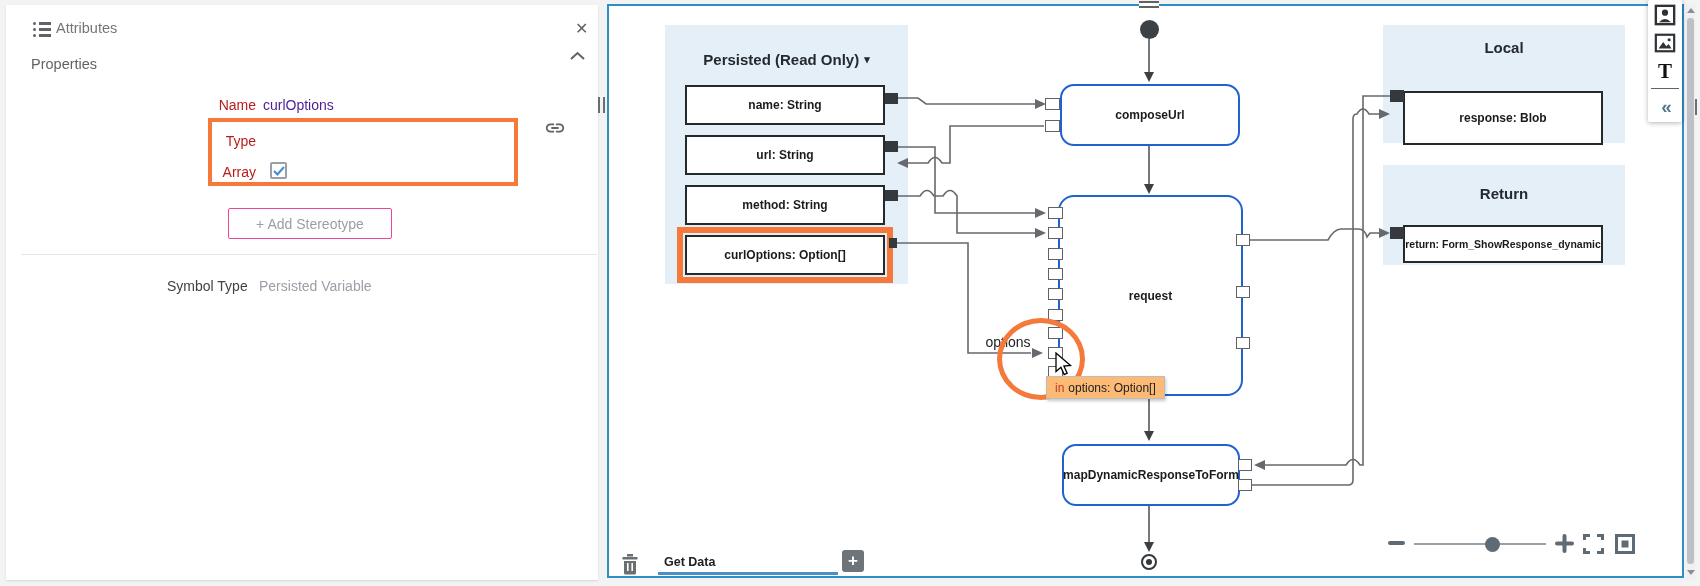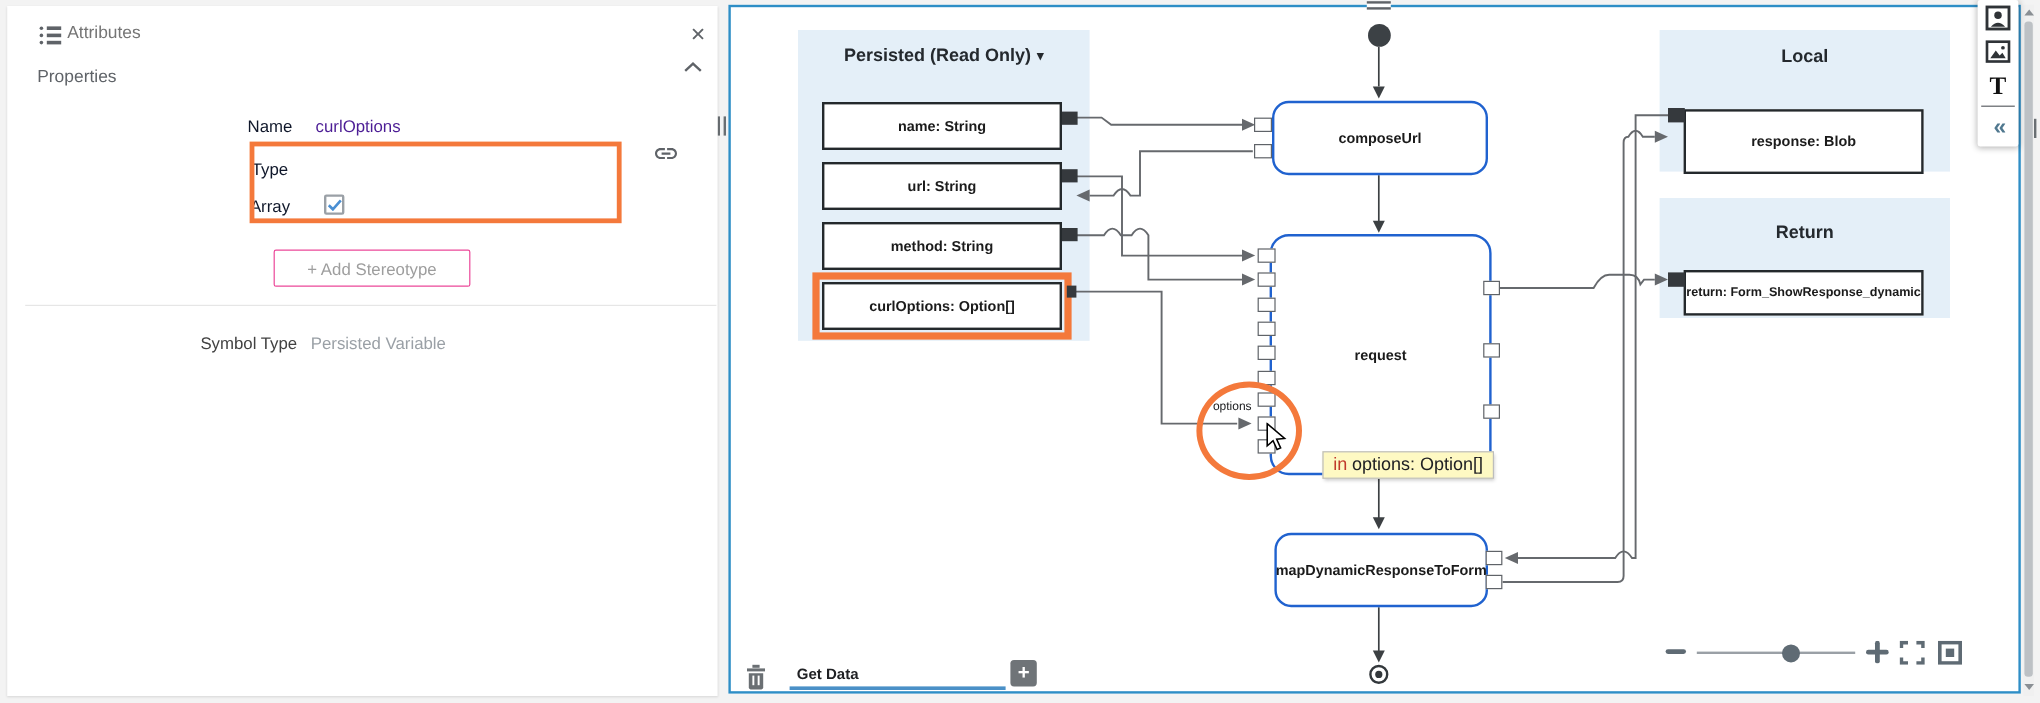--- a/index.html
+++ b/index.html
@@ -9,21 +9,21 @@
 
   
   #left-panel { left:6px; top:5px; width:592px; height:575px; background:#fff; box-shadow:0 1px 2px rgba(0,0,0,.12); z-index:1; }
   .lp-title { left:46px; top:13px; font-size:14.5px; color:#757575; }
   .list-icon { left:27px; top:16px; width:19px; height:15px; display:flex; flex-direction:column; justify-content:space-between; }
   .list-icon .row { display:flex; align-items:center; height:3px; }
   .list-icon .dot { width:3px; height:3px; background:#5f6368; border-radius:50%; margin-right:3px; }
   .list-icon .bar { width:12px; height:2.4px; background:#5f6368; }
   .close-x { left:569px; top:12px; font-size:16px; color:#5f6368; cursor:pointer; }
   .lp-section { left:25px; top:47px; font-size:14.5px; color:#5f6368; }
-  .lp-label { font-size:14px; color:#0f172a; text-align:center; width:62px; }
+  .lp-label { font-size:14px; color:#b91c1c; text-align:right; width:62px; }
   .lp-value { font-size:14px; color:#4c1d95; }
   .lp-value.muted { color:#9aa0a6; }
   .orange-box { left:202px; top:113px; width:310px; height:68px; border:4px solid #f4793b; z-index:2; pointer-events:none; }
   .checkbox { left:264px; top:157px; width:17px; height:17px; border:2px solid #9aa0a6; border-radius:2px; background:#fff; display:flex; align-items:center; justify-content:center; cursor:pointer; }
   .add-stereo { left:222px; top:203px; width:164px; height:31px; border:1px solid #ec4899; border-radius:2px; background:#fff; color:#9e9e9e; font-size:14px; display:flex; align-items:center; justify-content:center; cursor:pointer; }
   .divider { left:15px; top:249px; width:576px; height:1px; background:#e6e6e6; }
 
   
   .vsplit { width:7px; height:16px; display:flex; justify-content:space-between; cursor:col-resize; }
   .vsplit i { display:block; width:2px; height:16px; background:#6a6f73; }
@@ -32,23 +32,23 @@
   #canvas { left:607px; top:4px; width:1077px; height:574px; background:#fff; border:2.5px solid #2e8ec6; z-index:0; }
   .grip { left:1139px; top:1px; width:20px; height:7px; background:#fff; border-top:2px solid #5f6368; border-bottom:2px solid #5f6368; z-index:4; }
   .bluepanel { background:#e4eff8; z-index:1; }
   .bp-header { width:100%; text-align:center; font-weight:bold; font-size:15px; color:#24292e; display:flex; align-items:center; justify-content:center; gap:5px; }
   .caret { font-size:11px; color:#24292e; }
   .vbox { background:#fff; border:2.5px solid #24292c; display:flex; align-items:center; justify-content:center; font-weight:bold; font-size:12px; color:#1b1b1b; z-index:4; }
   .node { background:#fff; border:2.5px solid #2062cf; border-radius:14px; display:flex; align-items:center; justify-content:center; font-weight:bold; font-size:12px; color:#1b1b1b; z-index:4; }
   .port { width:15px; height:12px; background:#fff; border:1.5px solid #5f6368; z-index:5; }
   .dport { background:#35393d; border:none; z-index:5; }
   svg.wires { left:0; top:0; z-index:3; pointer-events:none; }
-  .options-label { left:973px; top:334px; width:70px; text-align:right; font-size:10px; color:#202124; z-index:5; }
+  .options-label { left:973px; top:334px; width:70px; text-align:center; font-size:14px; color:#202124; z-index:5; }
   .halo { left:997px; top:318px; width:88px; height:82px; border:5px solid #f4793b; border-radius:50%; z-index:6; pointer-events:none; }
-  .tooltip { left:1102px; top:376px; height:23px; background:#fef9c3; border:1px solid #bdbdbd; box-shadow:1px 2px 3px rgba(0,0,0,.22); font-size:15px; color:#202124; display:flex; align-items:center; padding:0 8px; gap:4px; z-index:7; white-space:nowrap; }
+  .tooltip { left:1046px; top:376px; height:23px; background:#fdba74; border:1px solid #bdbdbd; box-shadow:1px 2px 3px rgba(0,0,0,.22); font-size:12px; color:#202124; display:flex; align-items:center; padding:0 8px; gap:4px; z-index:7; white-space:nowrap; }
   .tooltip .pre { color:#c03a2b; }
   .start-node { left:1140px; top:20px; width:19px; height:19px; border-radius:50%; background:#3c4145; z-index:4; }
   .end-node { left:1141px; top:554px; width:16px; height:16px; border:2.5px solid #33383c; border-radius:50%; background:#fff; display:flex; align-items:center; justify-content:center; z-index:4; }
   .end-node i { width:6px; height:6px; background:#33383c; border-radius:50%; }
 
   
   .tab-label { left:664px; top:555px; font-size:12.5px; font-weight:bold; color:#202124; z-index:4; cursor:pointer; }
   .tab-underline { left:658px; top:572px; width:180px; height:3px; background:#4a90c7; z-index:4; }
   .plus-btn { left:842px; top:550px; width:22px; height:22px; background:#6f7478; border-radius:3px; color:#fff; font-size:17px; font-weight:bold; display:flex; align-items:center; justify-content:center; z-index:4; cursor:pointer; }
 
@@ -122,21 +122,21 @@
 
   <div class="abs vsplit" style="left:598px;top:97px">
       <i></i>
       <i></i>
     </div>
 
   <div id="canvas" class="abs"></div>
   <div class="abs grip"></div>
 
   <div class="abs bluepanel" style="left:665px;top:25px;width:243px;height:259px;">
-    <div class="bp-header" style="margin-top:13px">
+    <div class="bp-header" style="margin-top:26px">
       <span>Persisted (Read Only)</span>
       <span class="caret">▾</span>
     </div>
   </div>
   <div class="abs bluepanel" style="left:1383px;top:25px;width:242px;height:118px;">
     <div class="bp-header" style="margin-top:14px">
       <span>Local</span>
     </div>
   </div>
   <div class="abs bluepanel" style="left:1383px;top:165px;width:242px;height:100px;">

